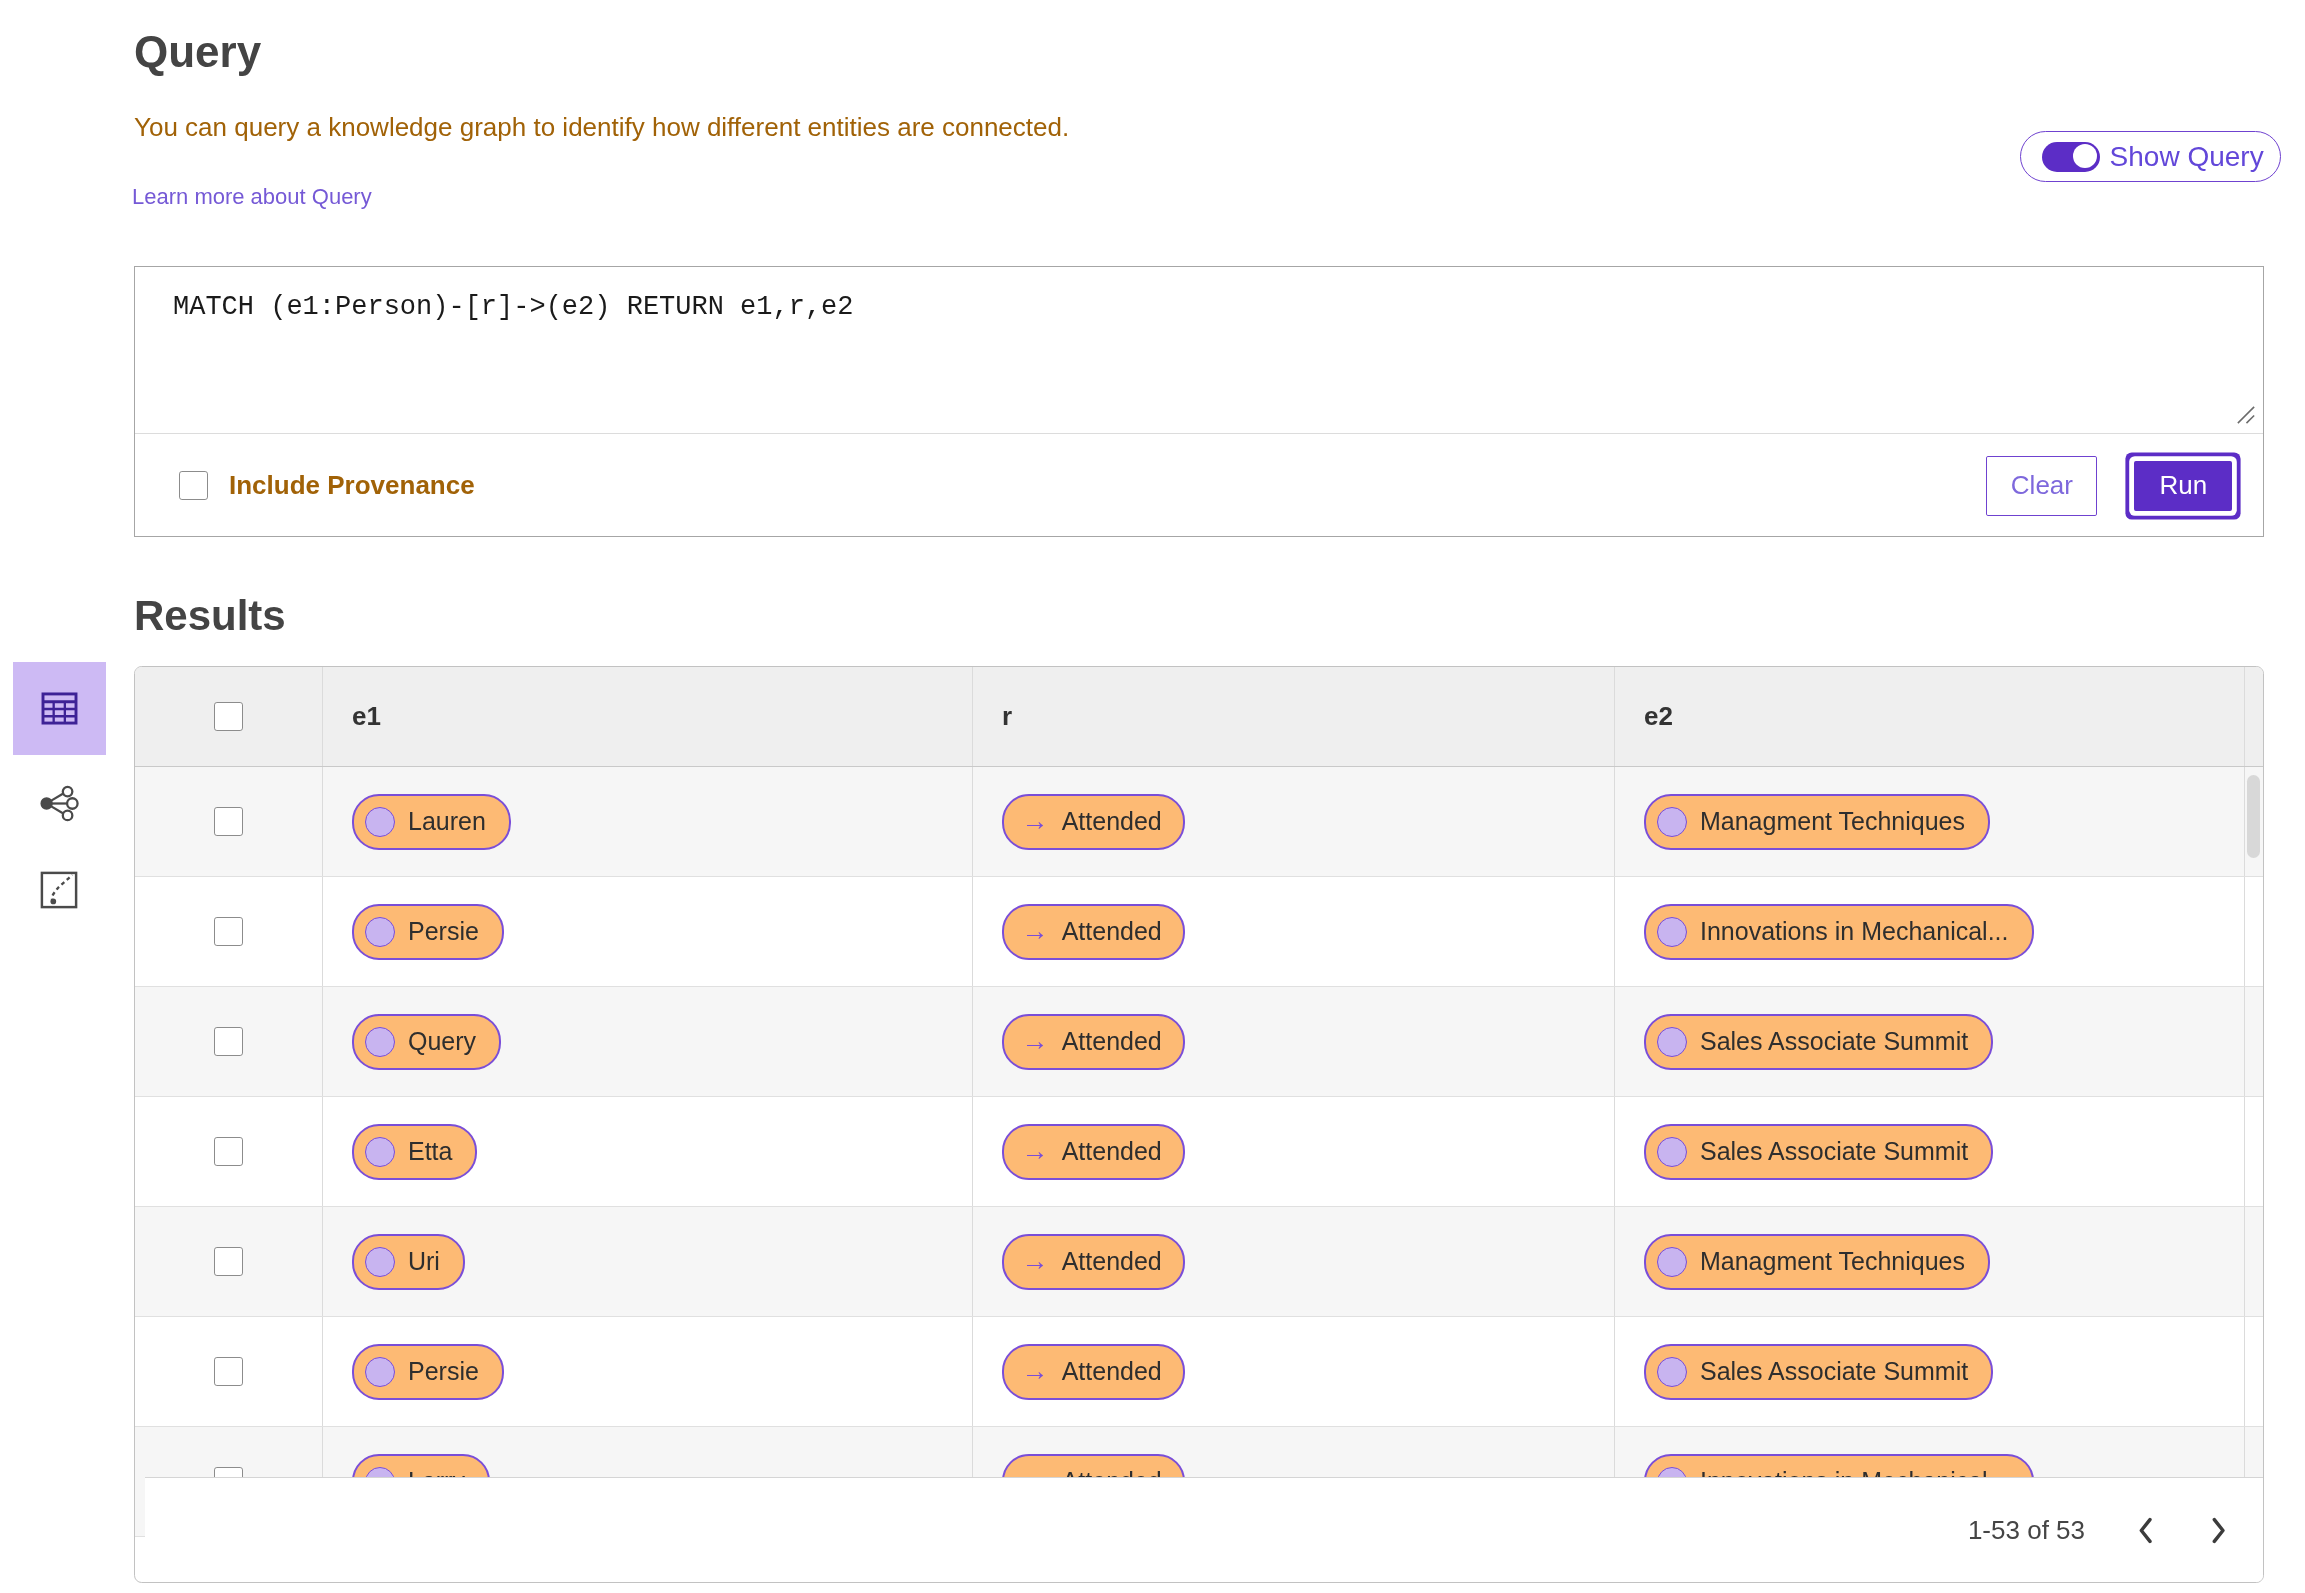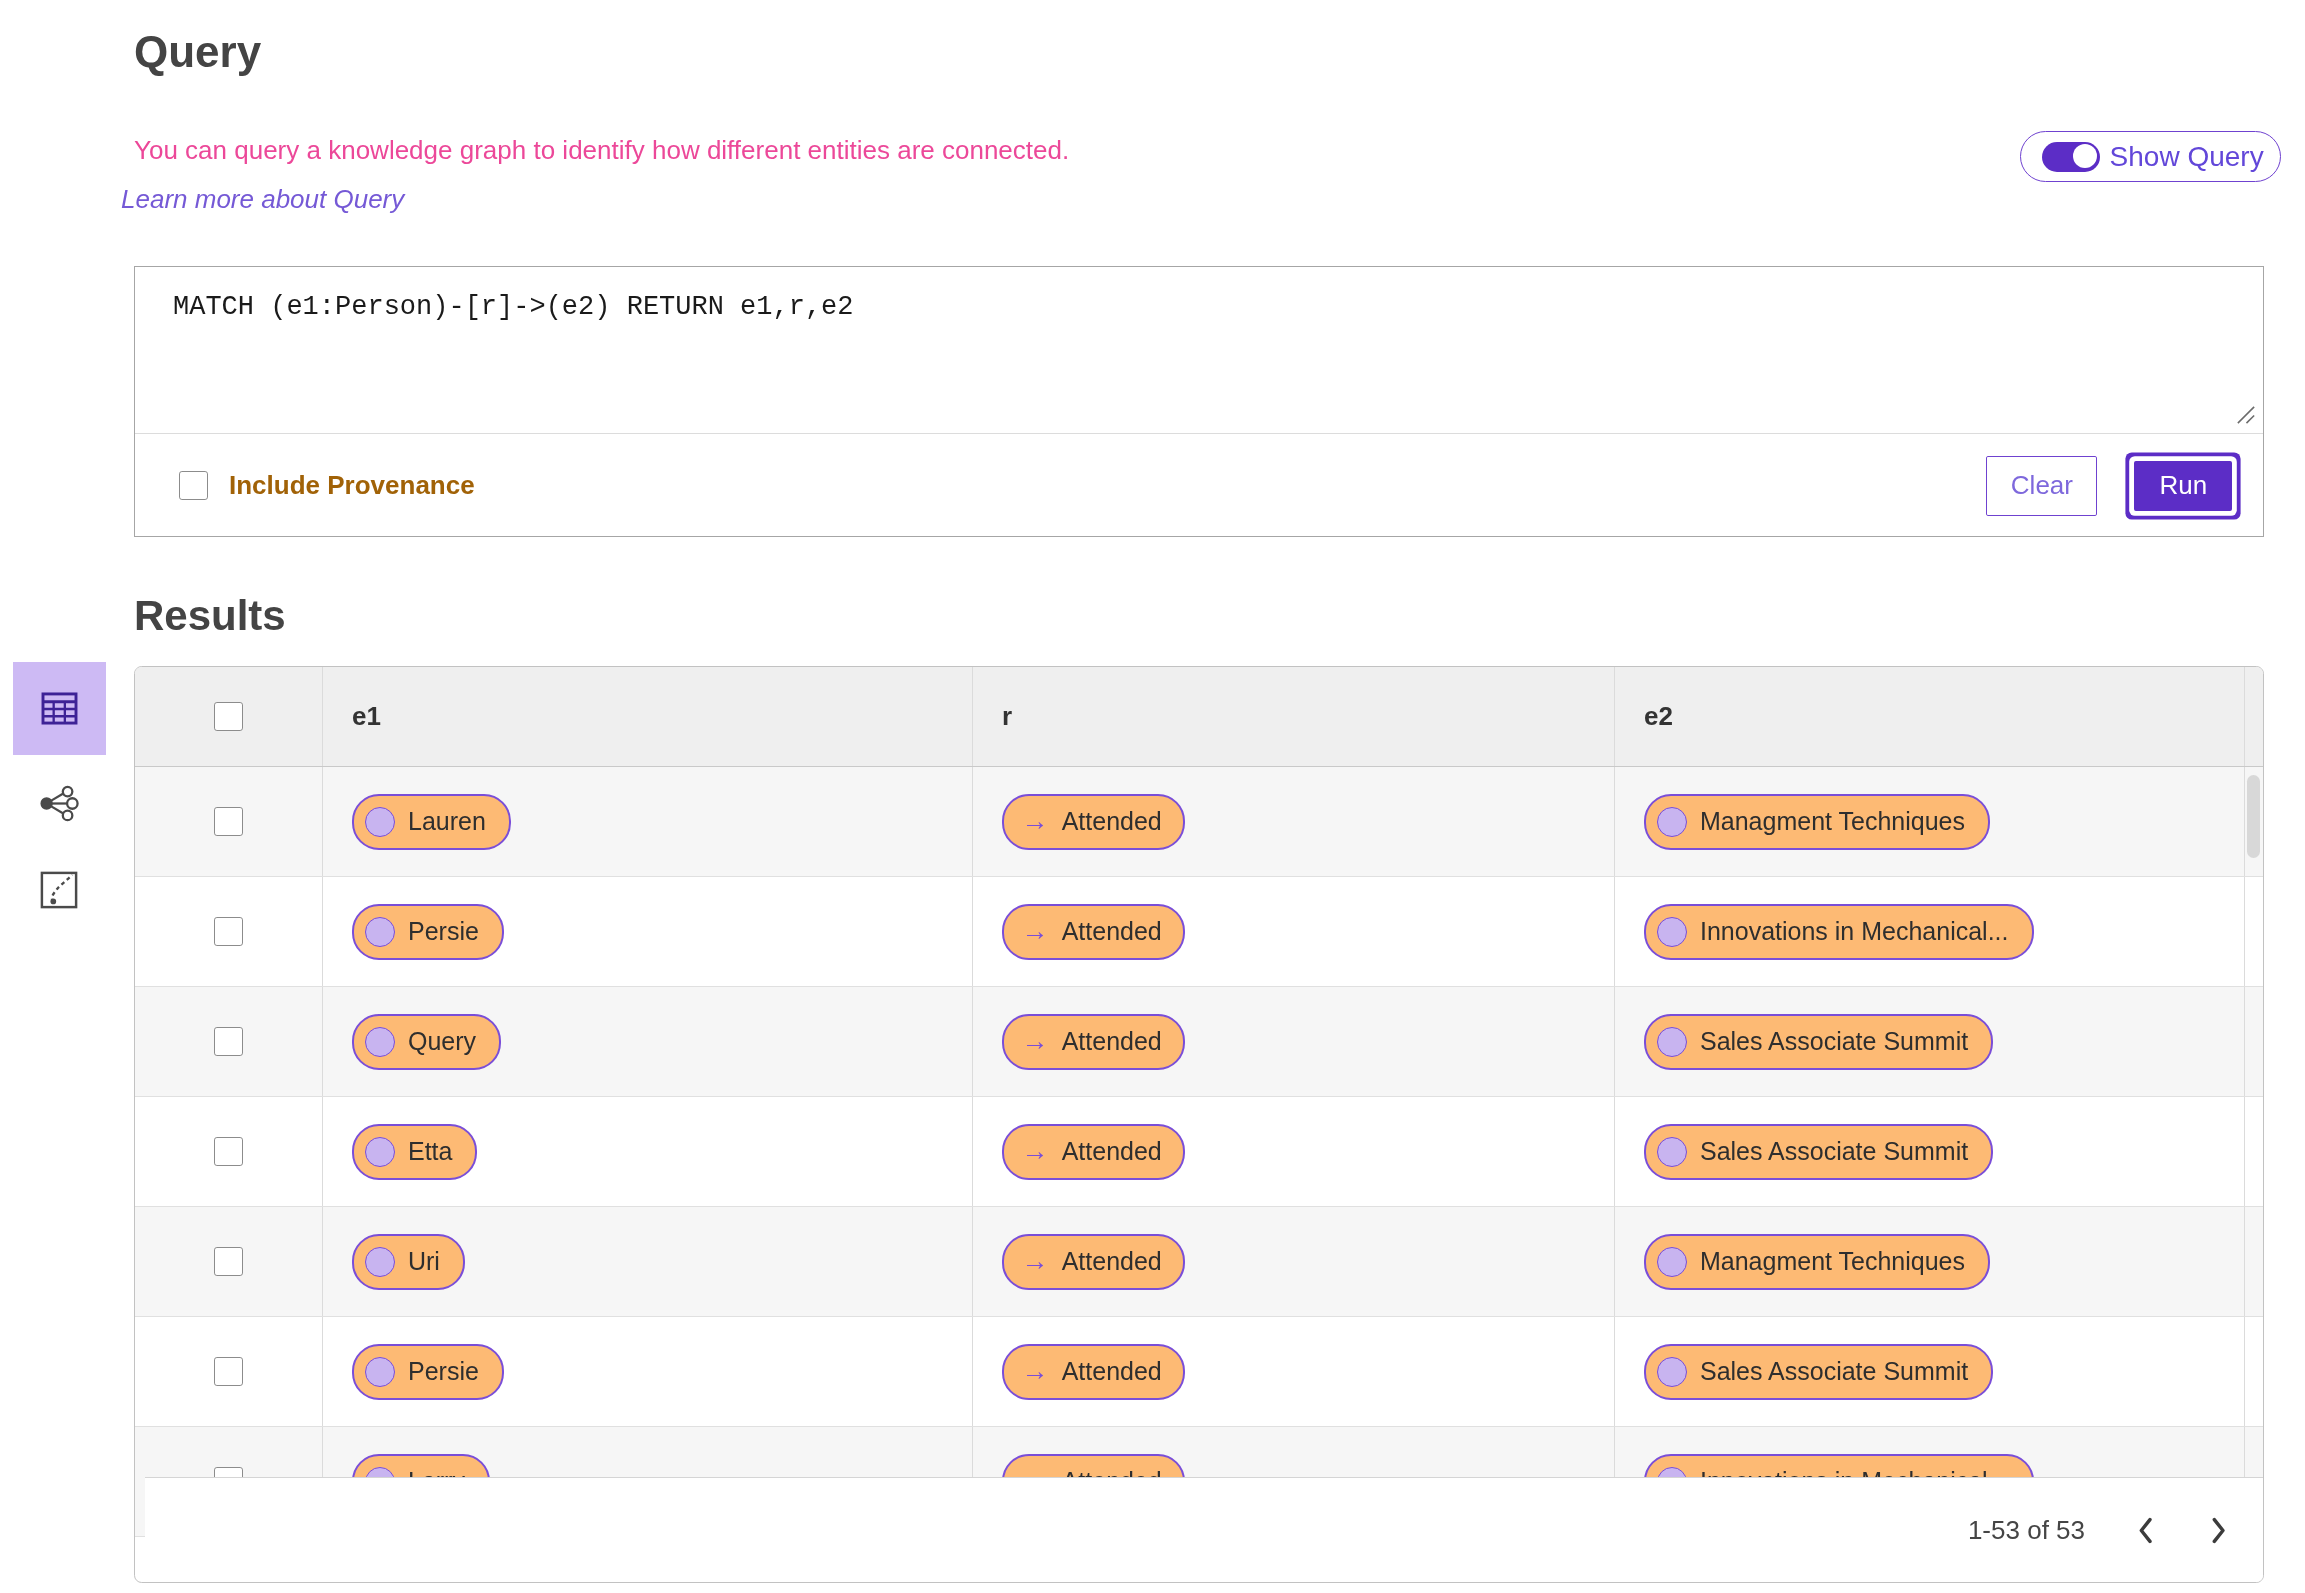--- a/index.html
+++ b/index.html
@@ -1,22 +1,22 @@
 <!DOCTYPE html>
 <html><head>
 <meta charset="utf-8">
 <style>
   html,body{margin:0;padding:0;background:#ffffff;}
   body{font-family:"Liberation Sans",sans-serif;color:#454545;}
   .canvas{position:relative;width:2306px;height:1594px;background:#ffffff;overflow:hidden;}
 
   
   .h1{position:absolute;left:134px;top:27px;font-size:44px;font-weight:700;color:#444444;}
-  .desc{position:absolute;left:134px;top:135px;font-size:26px;color:#ec4899;}
-  .learn-link{position:absolute;left:121px;top:184px;font-size:26px;color:#7559D6;cursor:pointer;text-decoration:none;font-style:italic;}
+  .desc{position:absolute;left:134px;top:112px;font-size:26px;color:#a16207;}
+  .learn-link{position:absolute;left:132px;top:184px;font-size:22px;color:#7559D6;cursor:pointer;text-decoration:none;}
 
   .show-query-pill{position:absolute;left:2020px;top:131px;width:261px;height:51px;box-sizing:border-box;
     border:1.9px solid #6F42D0;border-radius:33px;background:#fff;display:flex;align-items:center;
     padding-left:21px;cursor:pointer;}
   .toggle-track{position:relative;width:58px;height:30px;border-radius:15.4px;background:#5C2DC6;flex:0 0 auto;}
   .toggle-knob{position:absolute;right:2.9px;top:2.9px;width:24px;height:24px;border-radius:50%;background:#ffffff;}
   .toggle-label{margin-left:9.6px;font-size:28px;color:#6247D9;white-space:nowrap;}
 
   .query-box{position:absolute;left:134px;top:266px;width:2130px;height:271px;box-sizing:border-box;
     border:1.9px solid #A6A6A6;background:#ffffff;}

